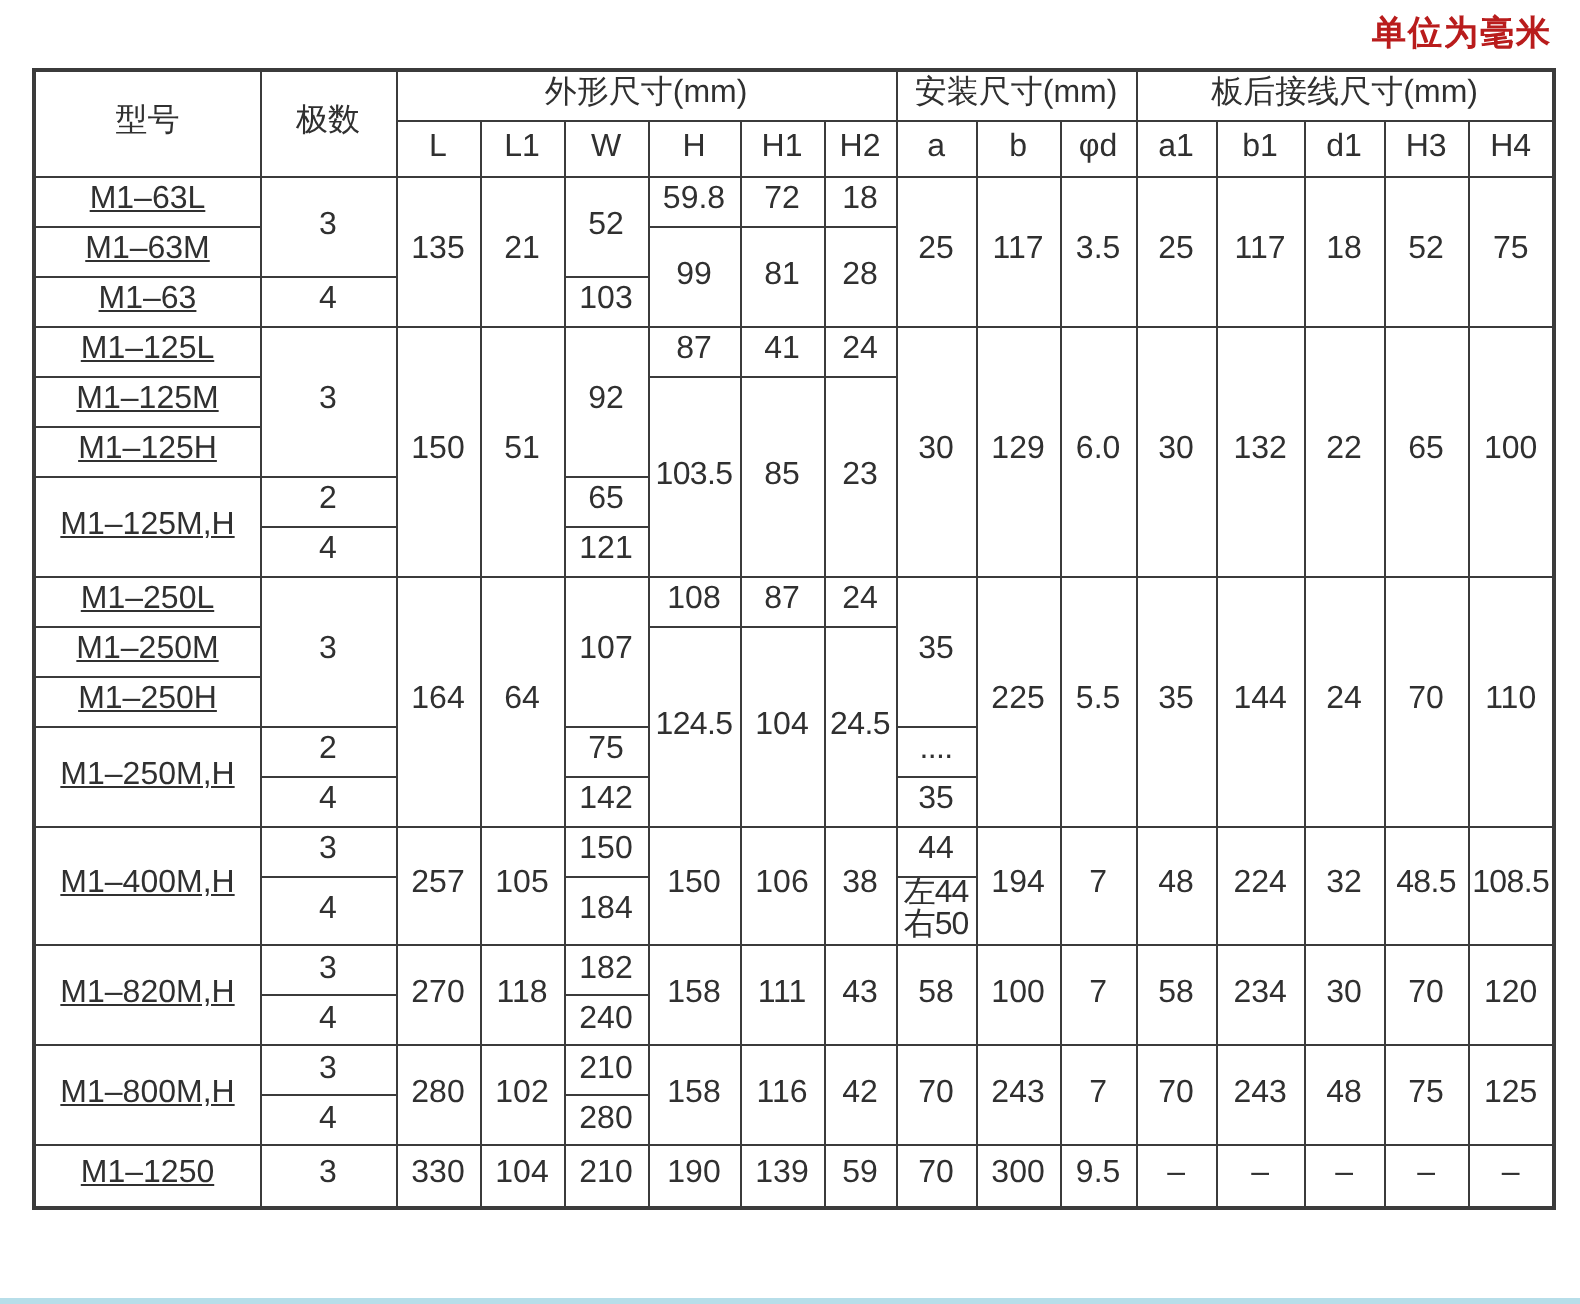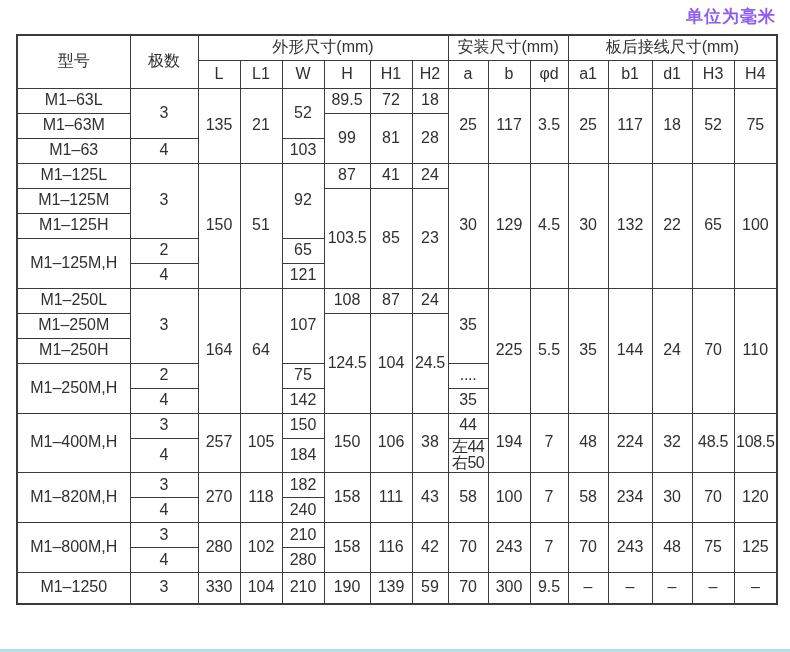--- a/index.html
+++ b/index.html
@@ -2,39 +2,39 @@
 <html><head>
 <meta charset="utf-8">
 <style>
   html,body{margin:0;padding:0;}
   body{
     width:790px;height:652px;position:relative;background:#ffffff;
     font-family:"Liberation Sans", sans-serif;color:#2e2e2e;overflow:hidden;
   }
   .unit-note{
     position:absolute;top:5px;right:14px;
-    font-size:17px;font-weight:bold;color:#8b5cf6;letter-spacing:1px;
+    font-size:17px;font-weight:bold;color:#b91c1c;letter-spacing:1px;
   }
   table.spec{
     position:absolute;left:16px;top:34px;width:760px;
     border-collapse:collapse;table-layout:fixed;
     border:2px solid #3b3b3b;
   }
   .spec th,.spec td{
     border:1px solid #3b3b3b;
     text-align:center;vertical-align:middle;
     padding:0;overflow:hidden;
     font-size:16px;line-height:1.05;color:#303030;
     font-weight:400;white-space:nowrap;
   }
   .spec thead tr.groups{height:25px;margin-left:15px;}
   .spec thead tr.fields{height:28px;}
   .spec tbody tr{height:25px;}
   .spec tbody tr:last-child{height:31px;}
-  .k-m{text-align:left;padding-left:9px;font-size:14px;}
+  .k-m{text-align:left;padding-left:9px;font-size:14px;text-decoration:underline;}
   .k-mh{text-align:left;padding-left:10px;}
   .k-s{font-size:13px;letter-spacing:-0.3px;}
   .k-xs{font-size:11px;line-height:10px;letter-spacing:-0.5px;}
   .bottom-rule{
     position:absolute;left:0;bottom:0;width:790px;height:3px;
     background:#b7dee9;
   }
 </style>
 </head>
 <body>
@@ -85,21 +85,21 @@
         <th>H4</th>
       </tr>
   </thead>
   <tbody>
       <tr>
         <td class="k-m">M1–63L</td>
         <td rowspan="2">3</td>
         <td rowspan="3">135</td>
         <td rowspan="3">21</td>
         <td rowspan="2">52</td>
-        <td>89.5</td>
+        <td>59.8</td>
         <td>72</td>
         <td>18</td>
         <td rowspan="3">25</td>
         <td rowspan="3">117</td>
         <td rowspan="3">3.5</td>
         <td rowspan="3">25</td>
         <td rowspan="3">117</td>
         <td rowspan="3">18</td>
         <td rowspan="3">52</td>
         <td rowspan="3">75</td>
@@ -119,21 +119,21 @@
         <td class="k-m">M1–125L</td>
         <td rowspan="3">3</td>
         <td rowspan="5">150</td>
         <td rowspan="5">51</td>
         <td rowspan="3">92</td>
         <td>87</td>
         <td>41</td>
         <td>24</td>
         <td rowspan="5">30</td>
         <td rowspan="5">129</td>
-        <td rowspan="5">4.5</td>
+        <td rowspan="5">6.0</td>
         <td rowspan="5">30</td>
         <td rowspan="5">132</td>
         <td rowspan="5">22</td>
         <td rowspan="5">65</td>
         <td rowspan="5">100</td>
       </tr>
       <tr>
         <td class="k-m">M1–125M</td>
         <td rowspan="4" class="k-s">103.5</td>
         <td rowspan="4">85</td>

